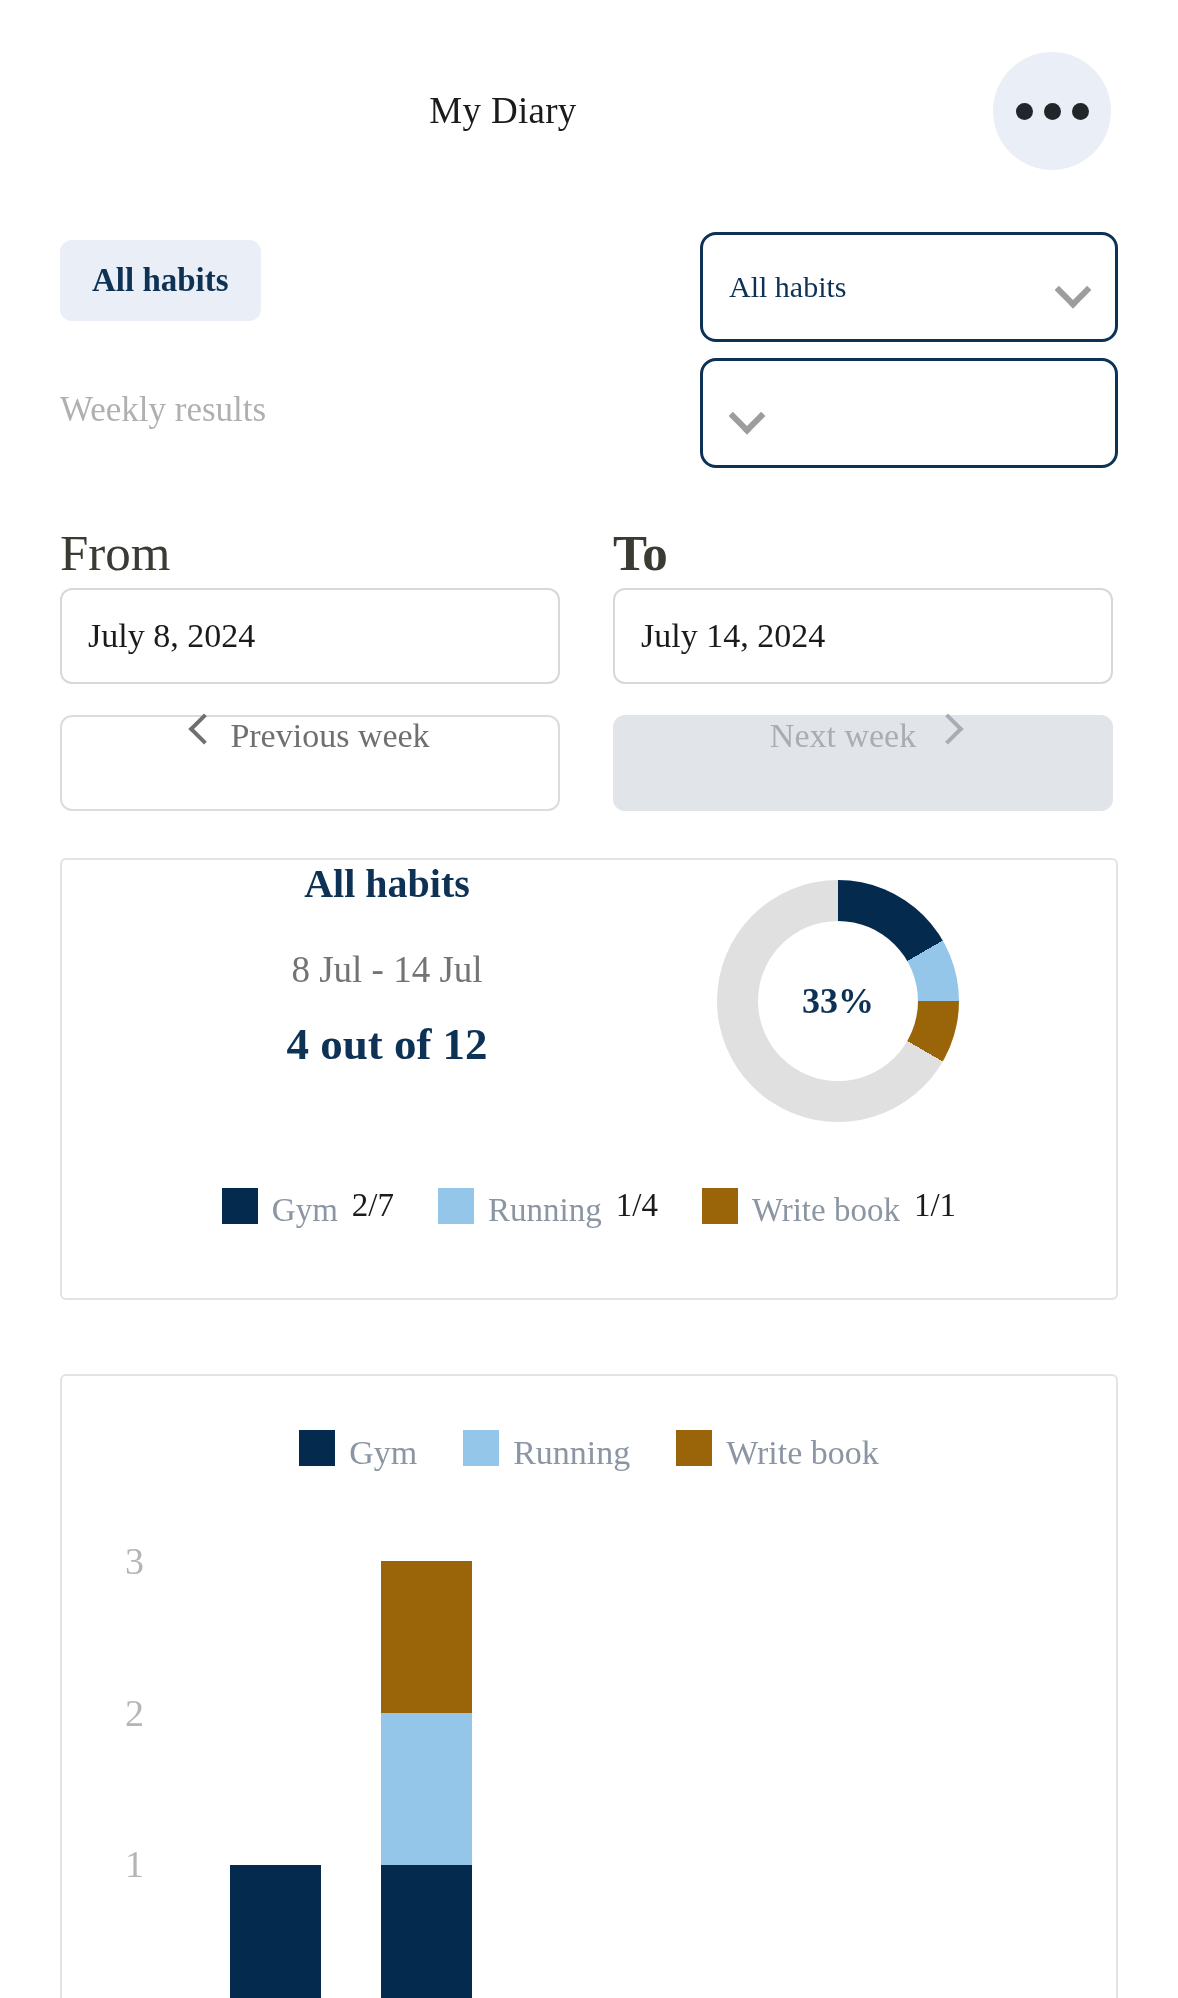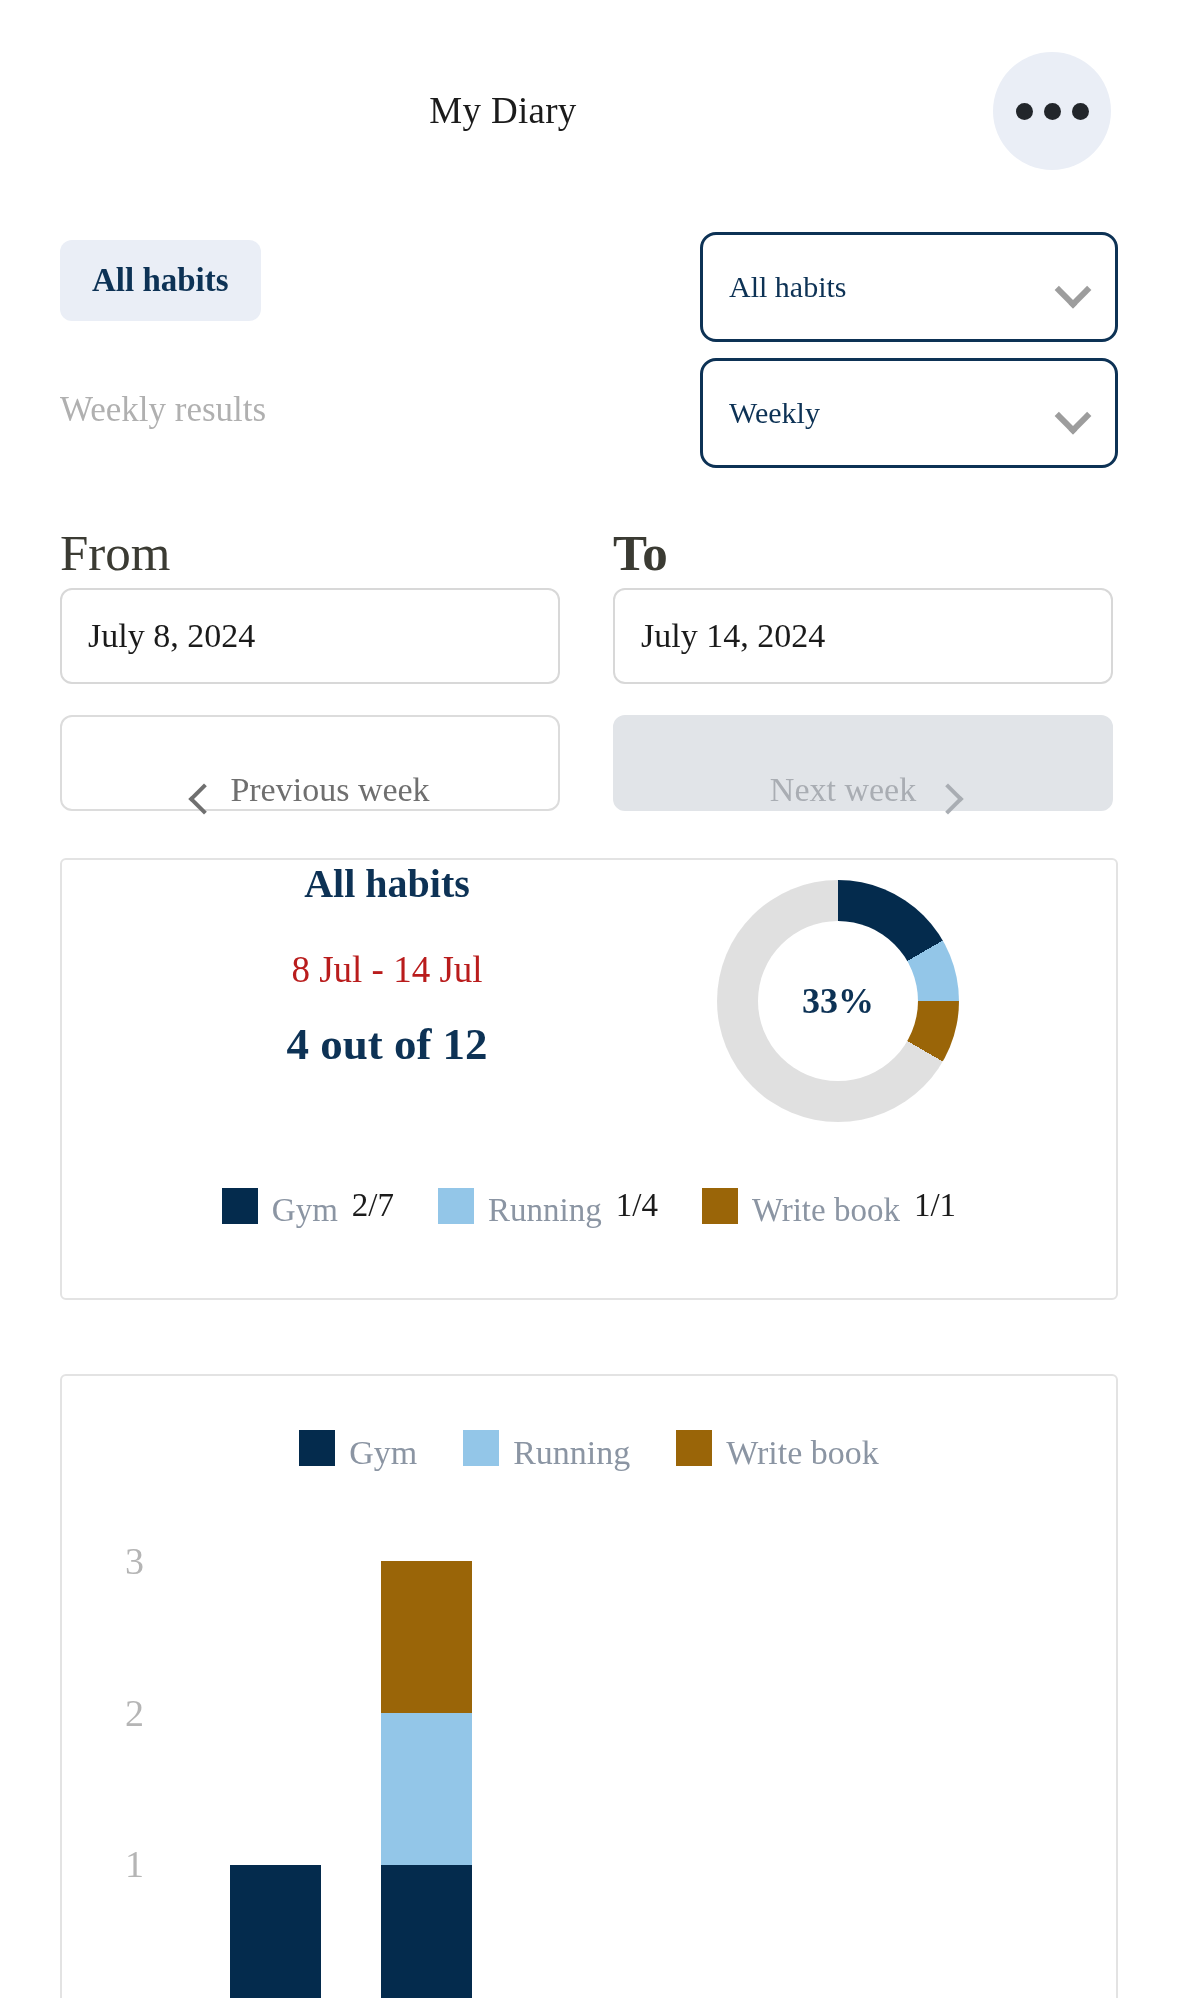--- a/index.html
+++ b/index.html
@@ -150,21 +150,21 @@
   .date-from { left: 60px; top: 588px; }
   .date-to   { left: 613px; top: 588px; }
 
   
   .weekbtn {
     position: absolute;
     width: 500px;
     height: 96px;
     border-radius: 12px;
     display: flex;
-    align-items: flex-end;
+    align-items: flex-start;
     justify-content: center;
     gap: 18px;
     font-size: 34px;
     cursor: pointer;
   }
   .btn-prev {
     left: 60px; top: 715px;
     border: 2px solid #dcdcdc;
     background: #ffffff;
     color: #6f6f6f;
@@ -217,21 +217,21 @@
     font-size: 40px;
     font-weight: bold;
     color: #0d3255;
   }
   .summary-range {
     position: absolute;
     top: 88px;
     width: 650px;
     text-align: center;
     font-size: 37px;
-    color: #b91c1c;
+    color: #737373;
   }
   .summary-count {
     position: absolute;
     top: 158px;
     width: 650px;
     text-align: center;
     font-size: 45px;
     font-weight: bold;
     color: #0d3255;
   }
@@ -356,21 +356,20 @@
   <div class="chip-all-habits">
     <span>All habits</span>
   </div>
   <div class="label-weekly-results">Weekly results</div>
 
   <div class="select select-1">
     <span class="val">All habits</span>
     <span class="chev"></span>
   </div>
   <div class="select select-2">
-    <span class="val">Weekly</span>
     <span class="chev"></span>
   </div>
 
   <div class="field-label lbl-from">From</div>
   <div class="field-label lbl-to">To</div>
 
   <div class="datebox date-from">
     <span>July 8, 2024</span>
   </div>
   <div class="datebox date-to">

